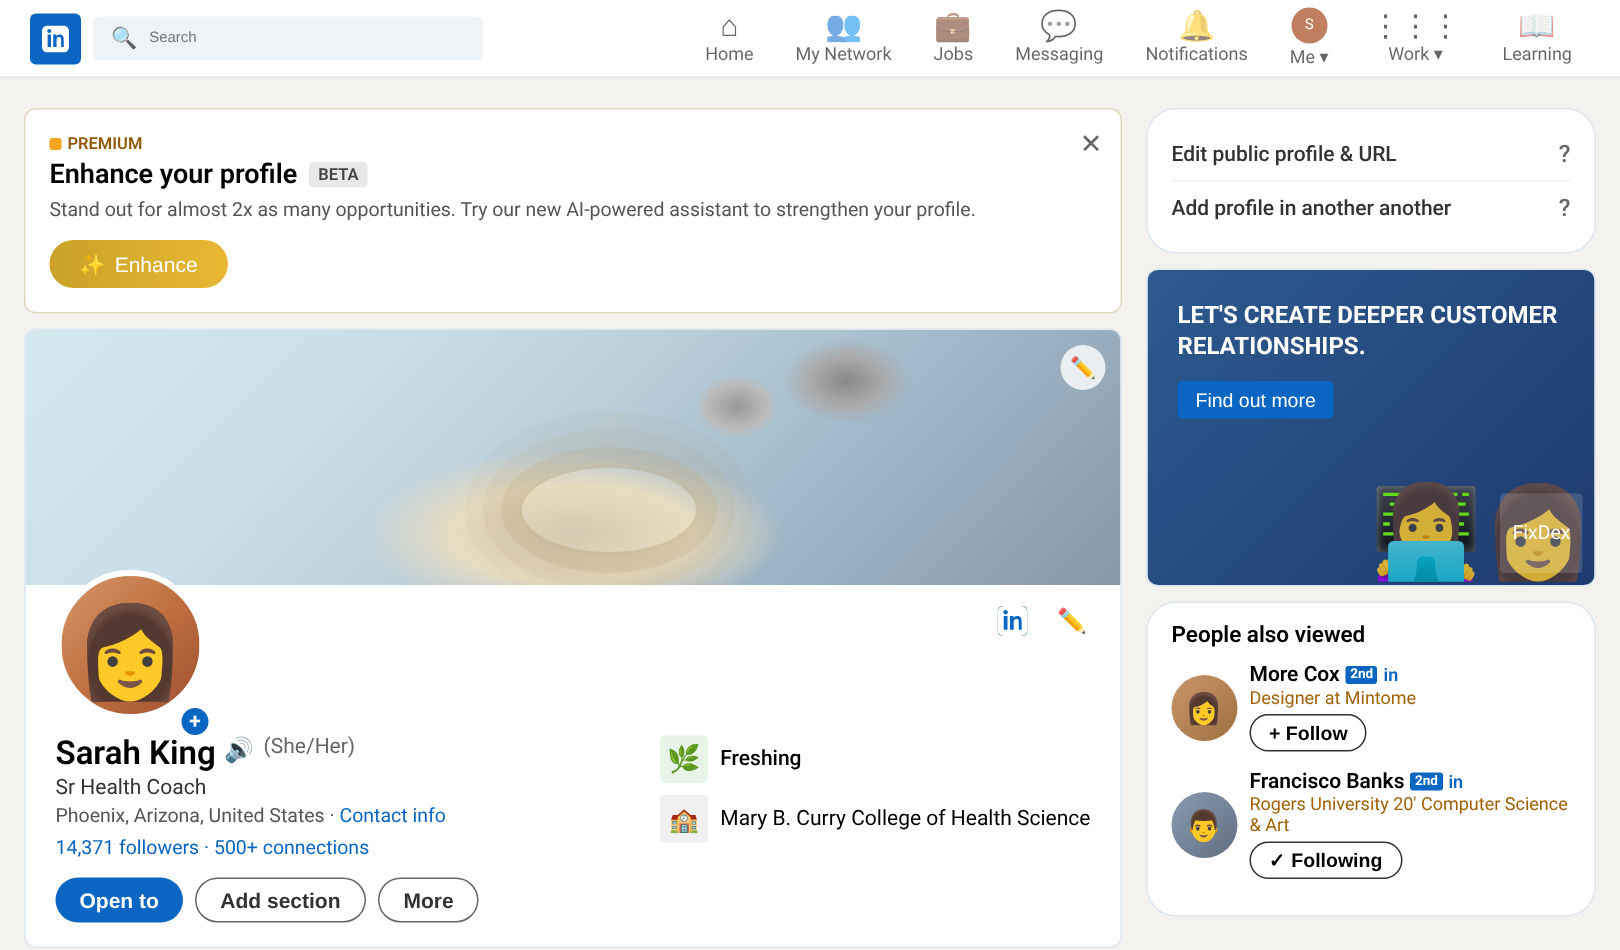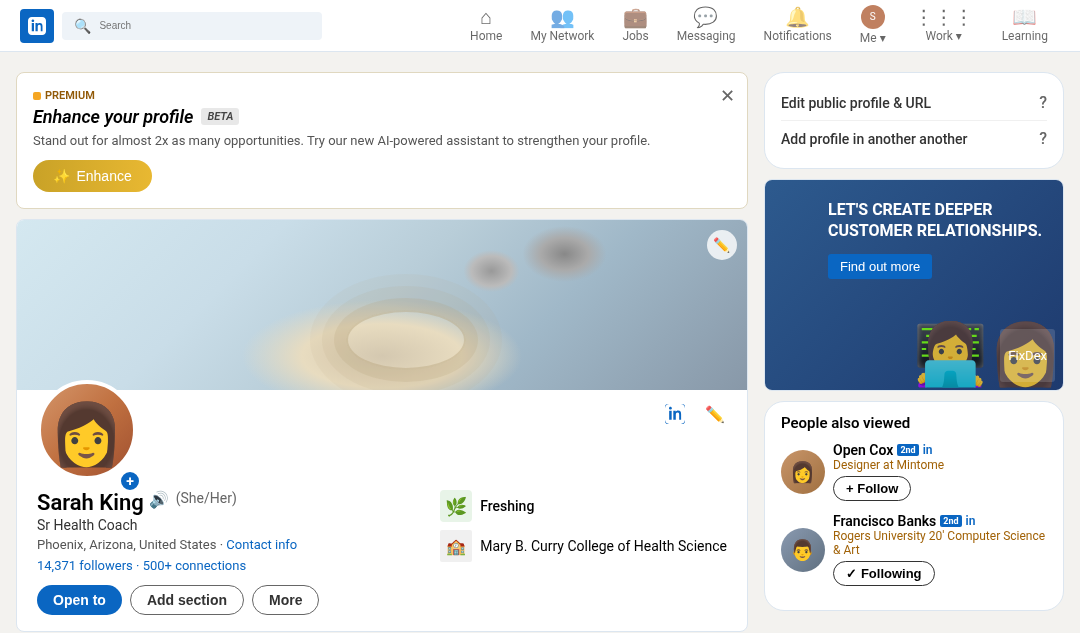--- a/index.html
+++ b/index.html
@@ -90,21 +90,20 @@
       font-size: 11px; font-weight: 600; margin-bottom: 4px;
     }
     .premium-dot {
       width: 8px; height: 8px;
       background: #f5a623;
       border-radius: 2px;
     }
     .premium-title {
       font-size: 18px; font-weight: 600; display: flex; align-items: center; gap: 8px;
       margin-bottom: 6px;
-      font-style: italic;
     }
     .beta-badge {
       background: #e8e8e8; color: #444;
       font-size: 11px; font-weight: 600;
       padding: 2px 6px; border-radius: 3px;
     }
     .premium-desc { font-size: 13px; color: #555; margin-bottom: 12px; }
     .enhance-btn {
       background: linear-gradient(to right, #c9a227, #e8b832);
       color: #fff;
@@ -288,21 +287,21 @@
     }
     .ad-content {
       background: linear-gradient(135deg, #2d5a8e 0%, #1e3a6e 100%);
       height: 210px;
       position: relative;
       overflow: hidden;
       display: flex;
       align-items: flex-start;
       padding: 20px;
     }
-    .ad-text { color: #fff; z-index: 2; position: relative; margin-left: 43px; }
+    .ad-text { color: #fff; z-index: 2; position: relative; }
     .ad-title { font-size: 16px; font-weight: 700; line-height: 1.3; margin-bottom: 12px; }
     .ad-btn {
       background: #0a66c2; color: #fff;
       border: none; border-radius: 3px;
       padding: 5px 12px; font-size: 13px;
       cursor: pointer;
     }
     .ad-people {
       position: absolute; right: 0; bottom: 0;
       font-size: 60px;
@@ -505,21 +504,21 @@
       </div>
     </div>
 
     <div class="sidebar-card">
       <div class="pav-title">People also viewed</div>
 
       <div class="pav-item">
         <div class="pav-avatar pav-avatar-1">👩</div>
         <div class="pav-info">
           <div class="pav-name">
-            <span>Open Cox</span>
+            <span>More Cox</span>
             <span class="degree-badge">2nd</span>
             <span style="color:#0a66c2;font-size:12px;">in</span>
           </div>
           <div class="pav-desc">Designer at Mintome</div>
           <button class="follow-btn">
             <span>+</span>
             <span>Follow</span>
           </button>
         </div>
       </div>

